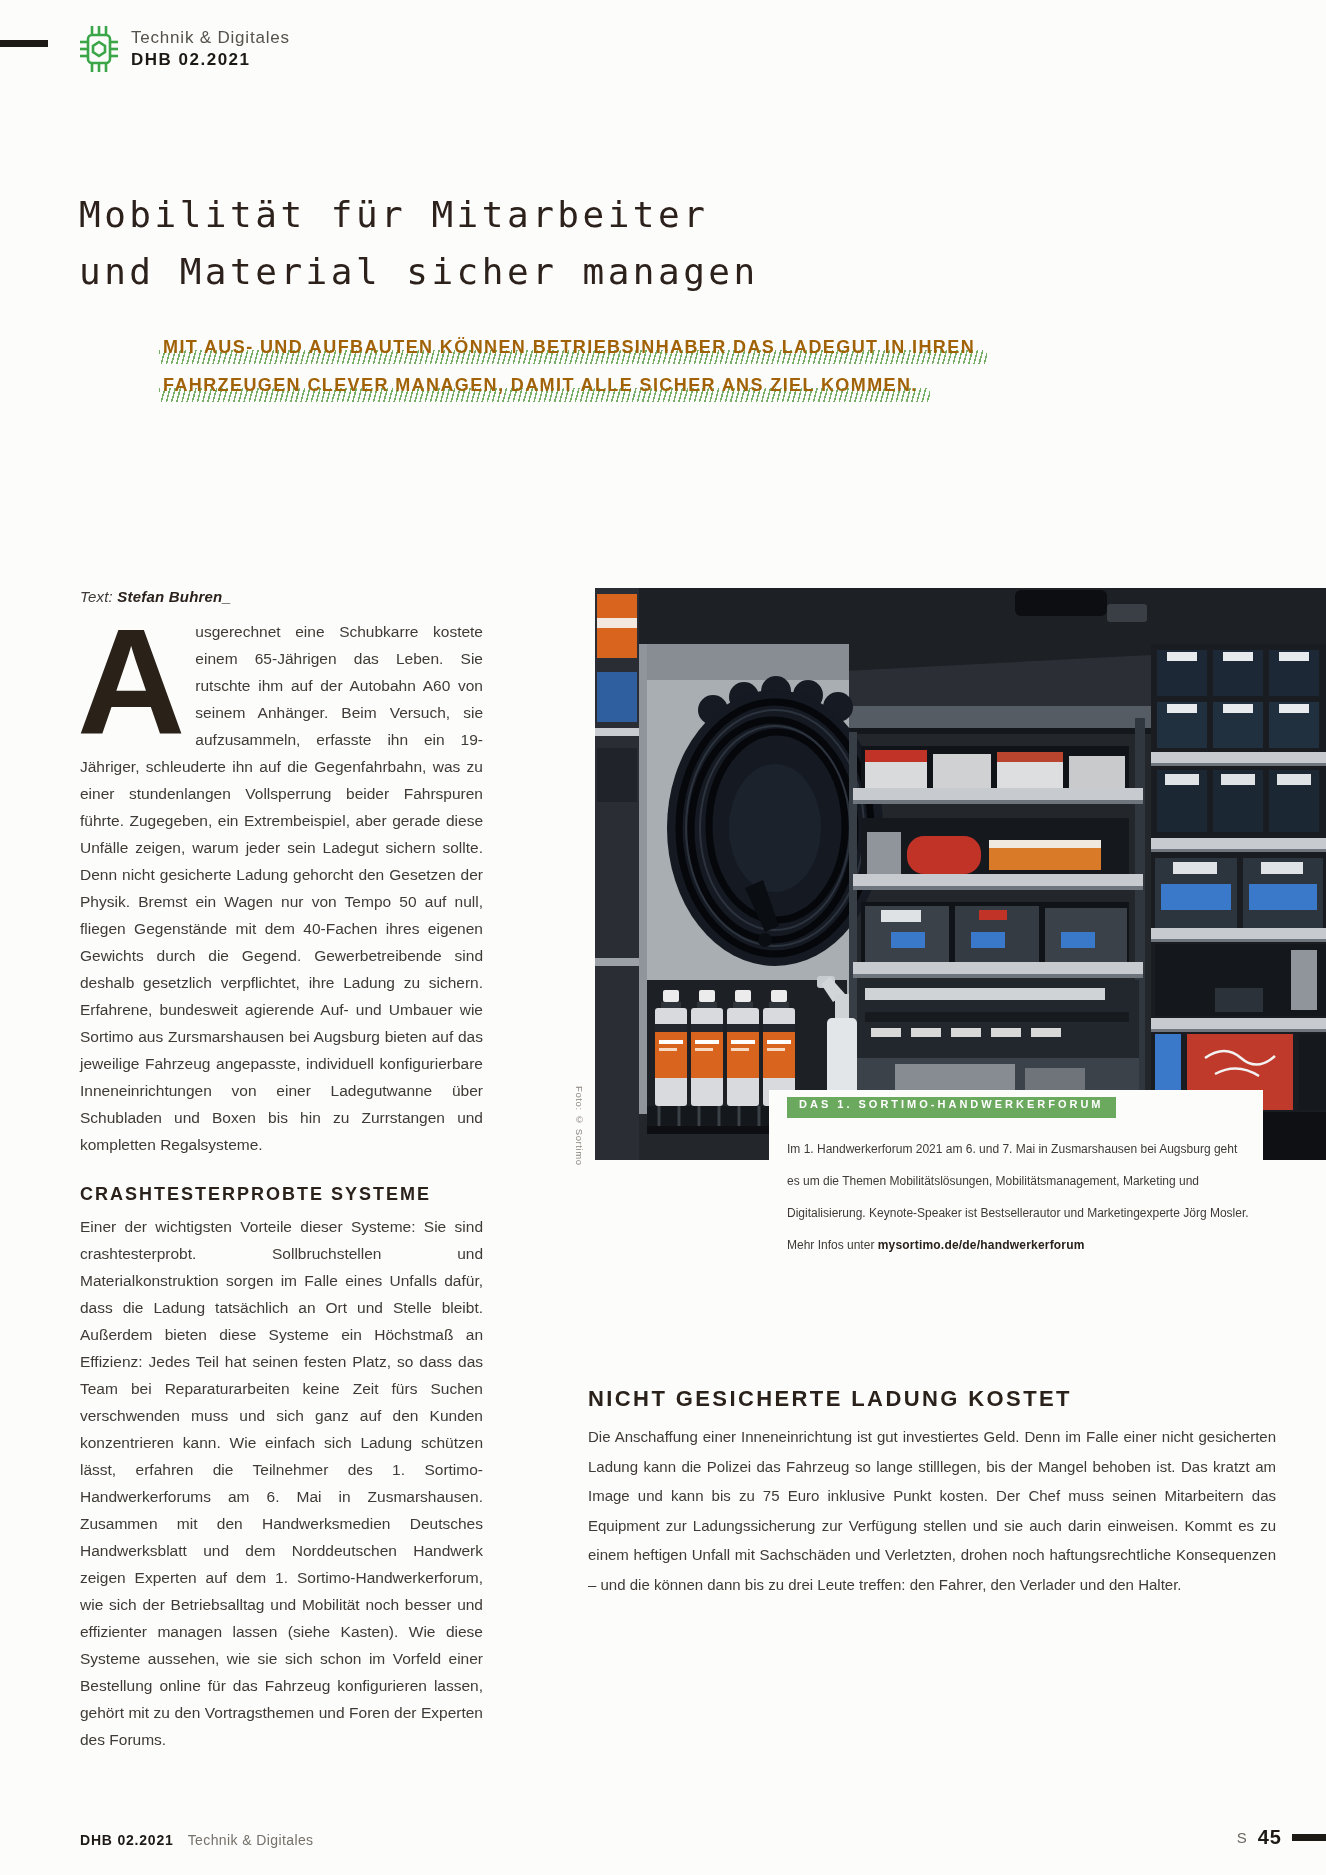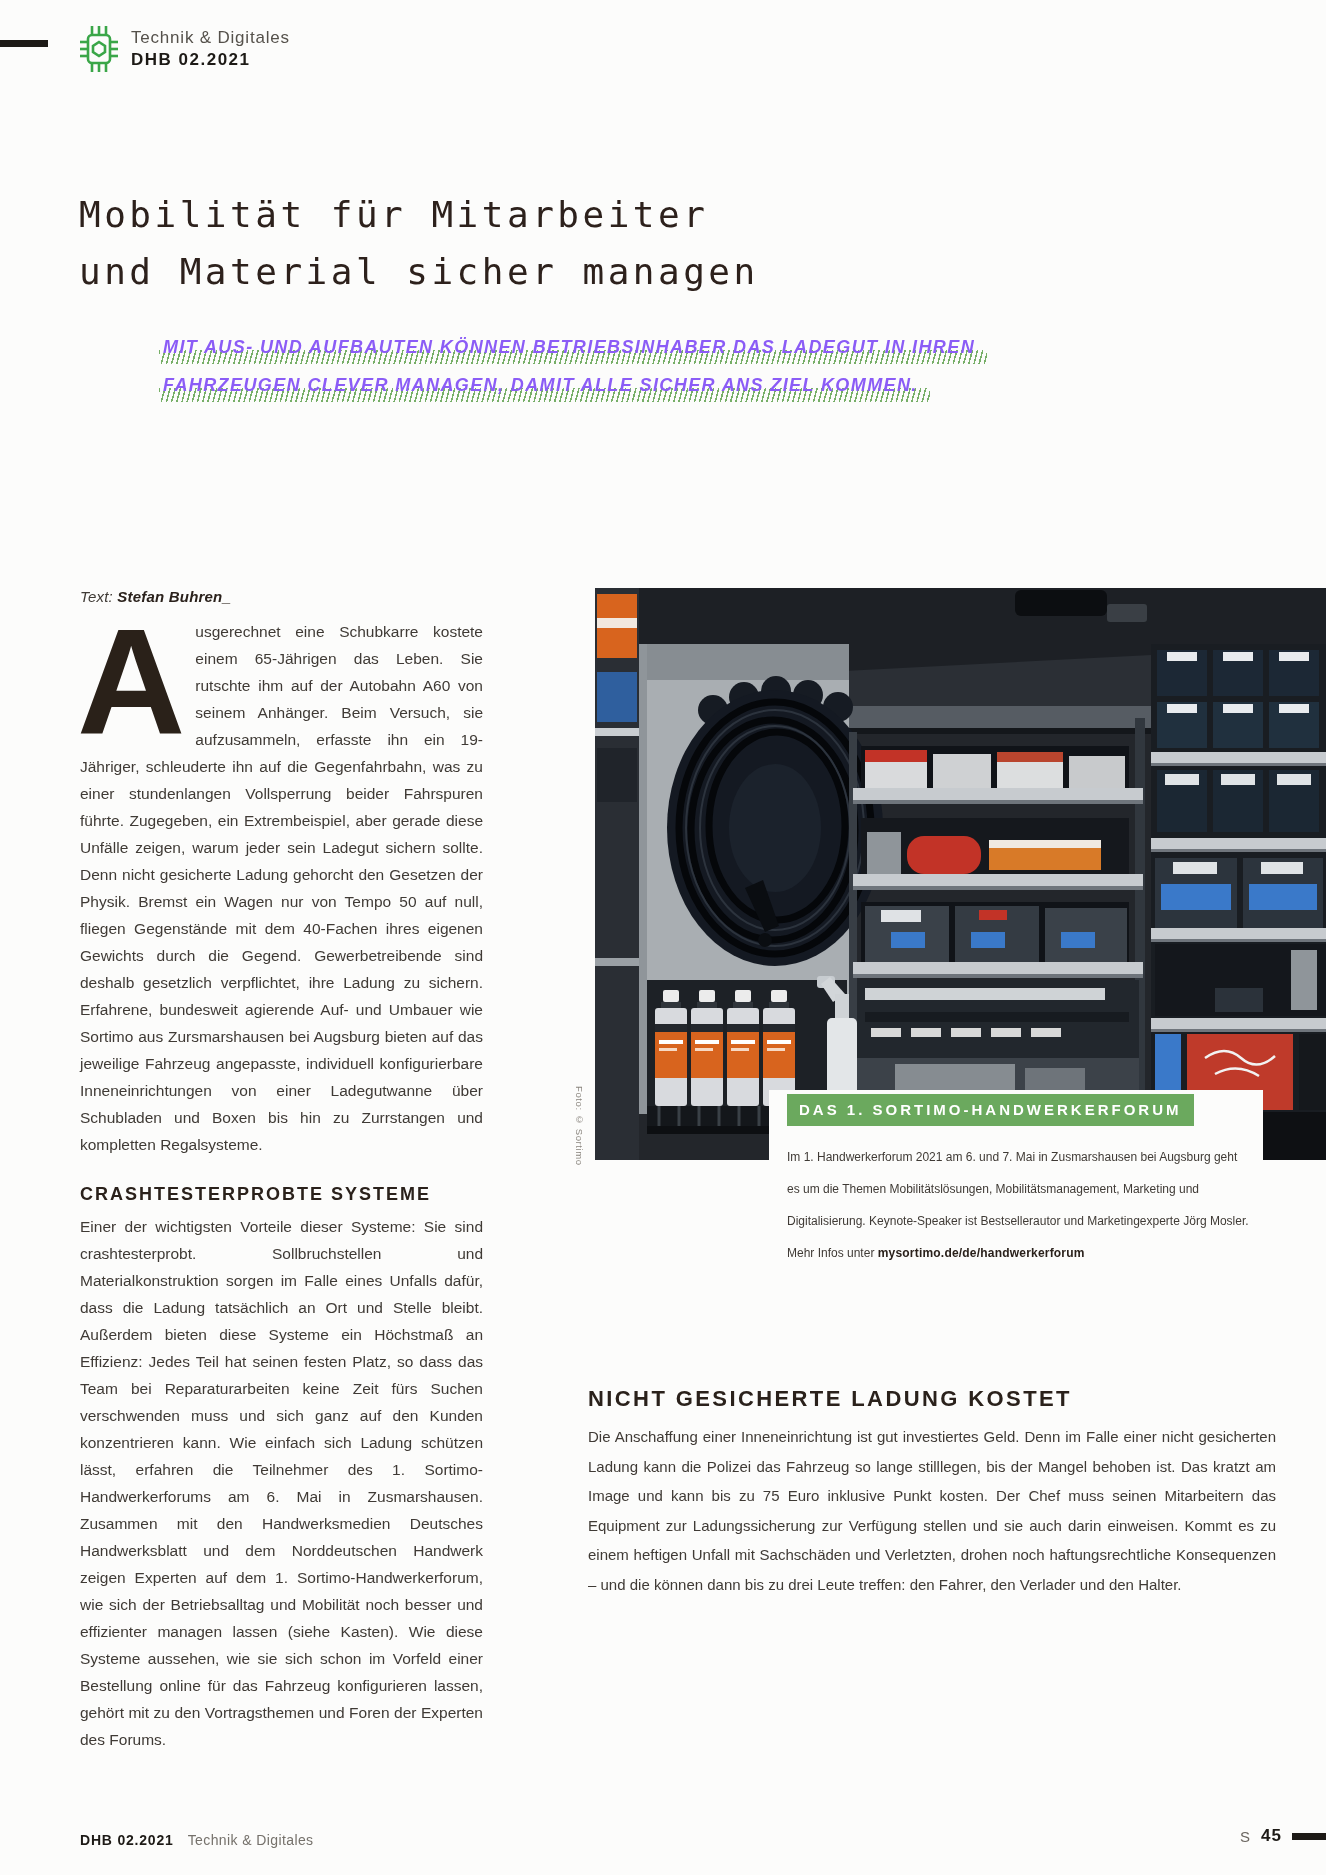--- a/index.html
+++ b/index.html
@@ -20,57 +20,57 @@
   .brand-section { font-size:17px; letter-spacing:.8px; color:#55514b; line-height:22px; }
   .brand-issue { font-size:17px; font-weight:700; letter-spacing:1.5px; color:#1d1a16; line-height:22px; }
 
   
   .headline { left:79px; top:186px; font-family:"DejaVu Sans Mono", monospace;
     font-size:36px; line-height:57px; letter-spacing:3.5px; color:#2d211c; font-weight:500; }
 
   
   .kicker { left:163px; top:334px; }
   .kline { display:block; position:relative; width:max-content; margin-bottom:12px;
-    font-size:18px; font-weight:700; letter-spacing:1.4px; color:#8b5cf6; line-height:26px;font-style:italic; }
+    font-size:18px; font-weight:700; letter-spacing:1.4px; color:#a16207; line-height:26px; }
   .kline .hatch { position:absolute; left:-4px; right:-12px; bottom:-4px; height:14px; z-index:-1;
     background:repeating-linear-gradient(105deg, rgba(111,170,95,.95) 0 1.5px, rgba(255,255,255,0) 1.5px 5px); }
 
   
   .byline { left:80px; top:588px; font-size:15px; font-style:italic; color:#3f3a35; letter-spacing:.2px;text-align:center; }
   .byline b { color:#2a211b; }
   .col-left { left:80px; top:618px; width:403px; }
   .body-text { font-size:15.5px; line-height:27px; text-align:justify; color:#3f3a35; }
   .dropcap { float:left; font-size:150px; line-height:110px; font-weight:800; color:#2a2119;
     margin:8px 14px 0 -3px; letter-spacing:-4px; }
   .subhead { font-size:18px; font-weight:800; letter-spacing:2px; color:#2a211b; margin:26px 0 8px 0; }
 
   
   .photo { left:595px; top:588px; width:731px; height:572px; overflow:hidden; background:#23262b; }
   .photo-credit { left:574px; top:1086px; height:80px; writing-mode:vertical-rl;
     font-size:9.5px; color:#8a857e; letter-spacing:.6px; }
 
   
   .infobox { left:769px; top:1090px; width:494px; background:#fcfcfb; padding:4px 0 10px 18px; }
   .ib-title { display:inline-block; background:#6ba95e; color:#ffffff;
-    font-size:15px; font-weight:600; letter-spacing:3px; padding:7px 12px 8px 12px; }
+    font-size:11px; font-weight:600; letter-spacing:3px; padding:1px 12px 8px 12px; }
   .ib-body { margin-top:15px; width:466px; font-size:12px; line-height:32px; color:#3f3a35; }
   .ib-link { font-weight:700; color:#2a211b; letter-spacing:.2px; }
 
   
   .col-right2 { left:588px; top:1386px; width:688px; }
   .subhead2 { font-size:22px; font-weight:800; letter-spacing:2.4px; color:#2a211b; margin-bottom:10px; }
   .body-text2 { font-size:15px; line-height:29.5px; text-align:justify; color:#3f3a35; }
 
   
   .footer-left { left:80px; top:1832px; font-size:14px; display:flex; align-items:baseline; gap:14px; }
   .f-issue { font-weight:700; letter-spacing:.8px; color:#1d1a16; }
   .f-section { color:#75716b; letter-spacing:.4px; }
   .footer-right { right:0; top:1826px; display:flex; align-items:center; gap:10px; }
   .f-s { font-size:15px; color:#6b6660; letter-spacing:1px; }
-  .f-page { font-size:17px; font-weight:800; color:#1d1a16; letter-spacing:1px; }
+  .f-page { font-size:20px; font-weight:800; color:#1d1a16; letter-spacing:1px; }
   .footer-rule { width:34px; height:7px; background:#1d1a16; }
 </style>
 </head>
 <body>
 
 <div class="abs top-rule"></div>
 <div class="abs brand">
   <span>
     <svg width="42" height="50" viewBox="0 0 42 50">
       <g stroke="#3aa648" stroke-width="2.6" fill="none">

